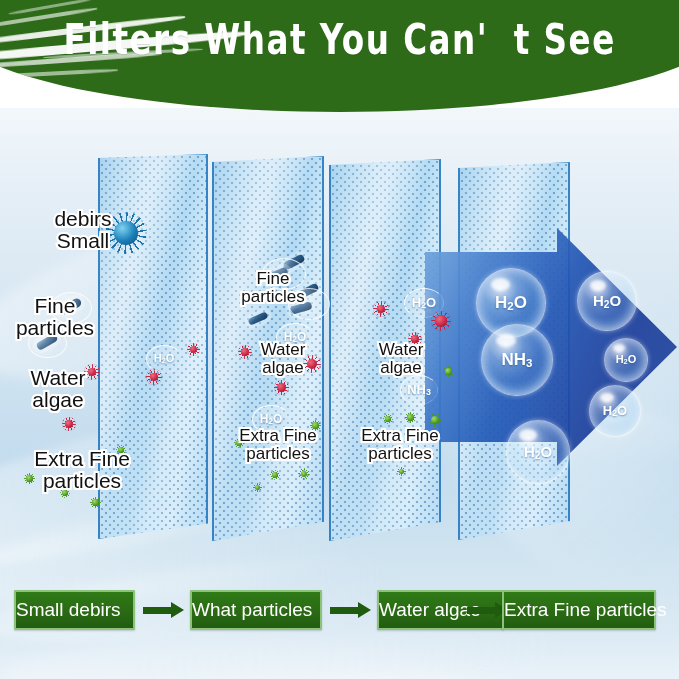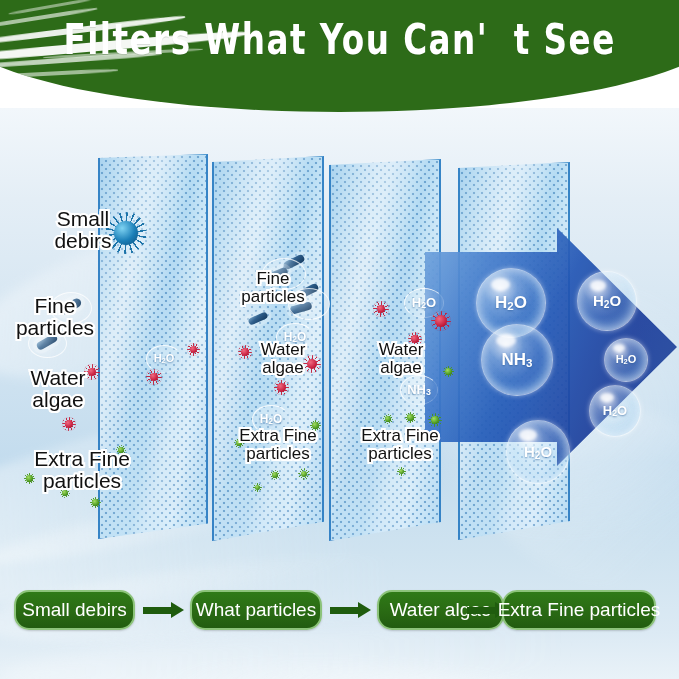--- a/index.html
+++ b/index.html
@@ -194,23 +194,23 @@
       1.5px 1.5px 0 #fff,-1.5px 1.5px 0 #fff,1.5px -1.5px 0 #fff,-1.5px -1.5px 0 #fff;
   }
   .olabel .t{position:relative;}
 
   
   .flow{position:absolute;left:0;top:590px;width:679px;height:50px;}
   .chip{
     position:absolute;top:0;height:40px;
     background:linear-gradient(180deg,#2f7a17 0%,#2a6b14 52%,#225c10 100%);
     border:2px solid #8cc37a;
-    border-radius:15px;
+    border-radius:1px;
     box-sizing:border-box;
-    display:flex;align-items:center;justify-content:center;
+    display:flex;align-items:center;
     color:#ffffff;font-size:19px;white-space:nowrap;
     font-family:"Liberation Sans", sans-serif;
     box-shadow:0 1px 2px rgba(0,0,0,.18);
   }
   .farrow{position:absolute;top:12px;height:16px;}
   .farrow .shaft{position:absolute;left:0;top:5px;height:7px;background:#1f5c0e;}
   .farrow .head{position:absolute;top:0;width:0;height:0;
     border-top:8px solid transparent;border-bottom:8px solid transparent;
     border-left:13px solid #1f5c0e;}
 </style>
@@ -394,22 +394,22 @@
     <span class="lbl" style="font-size:15px;">H<sub>2</sub>O</span>
   </div>
   <div class="bubble" style="left:604px;top:338px;width:42px;height:42px;">
     <span class="lbl" style="font-size:11px;">H<sub>2</sub>O</span>
   </div>
   <div class="bubble" style="left:589px;top:385px;width:50px;height:50px;">
     <span class="lbl" style="font-size:13px;">H<sub>2</sub>O</span>
   </div>
 
   <div class="olabel" style="left:28px;top:208px;width:110px;font-size:21px;">
+    <div class="t">debirs</div>
     <div class="t">Small</div>
-    <div class="t">debirs</div>
   </div>
   <div class="olabel" style="left:0px;top:295px;width:110px;font-size:21px;">
     <div class="t">Fine</div>
     <div class="t">particles</div>
   </div>
   <div class="olabel" style="left:8px;top:367px;width:100px;font-size:21px;">
     <div class="t">Water</div>
     <div class="t">algae</div>
   </div>
   <div class="olabel" style="left:17px;top:448px;width:130px;font-size:21px;">

